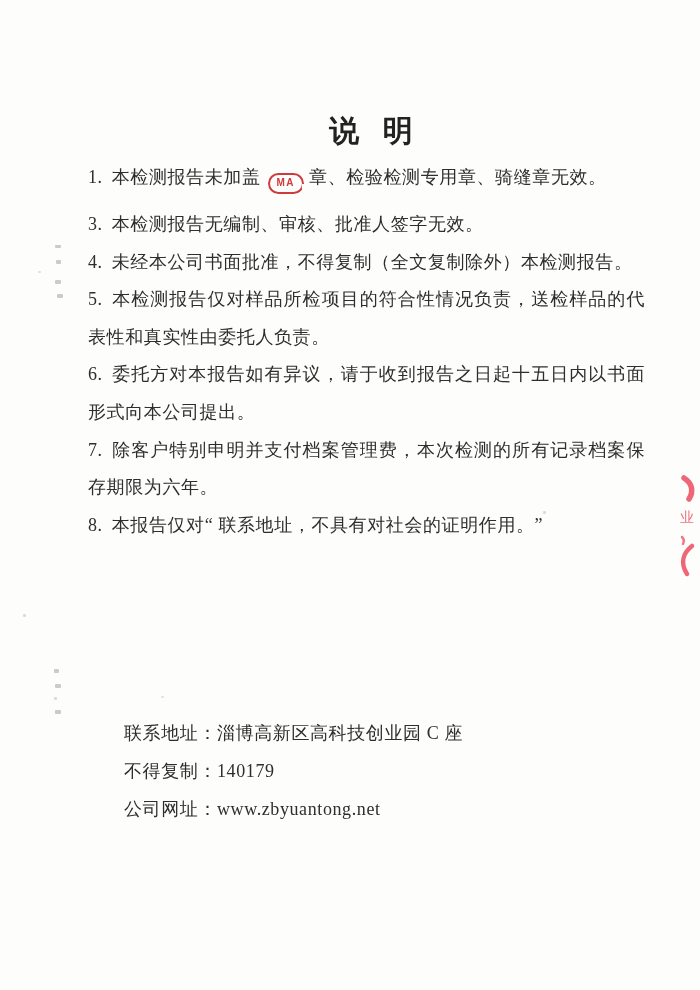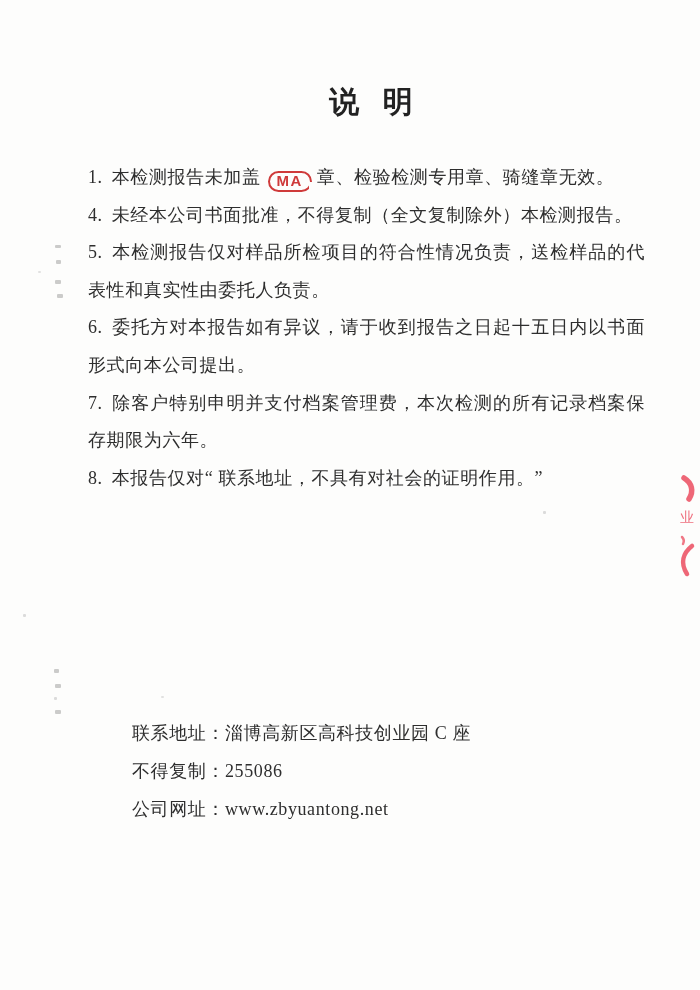--- a/index.html
+++ b/index.html
@@ -12,21 +12,21 @@
     width: 700px;
     height: 990px;
     margin: 0 auto;
     background: #fdfdfc;
     overflow: hidden;
     font-family: "Liberation Serif", "DejaVu Serif", serif;
     color: #2e2e2e;
   }
   .title {
     position: absolute;
-    top: 62px;
+    top: 91px;
     left: 0;
     width: 100%;
     box-sizing: border-box;
     padding-left: 44px;
     text-align: center;
     font-size: 30px;
     font-weight: bold;
     letter-spacing: 2px;
     word-spacing: 12px;
     color: #222;
@@ -44,40 +44,40 @@
   .notes p { margin: 0; }
   .num { margin-right: 9px; }
   .cma {
     display: inline-block;
     position: relative;
     color: #cf3a3a;
     border: 2.5px solid #cf3a3a;
     border-radius: 11px;
     font-family: "Liberation Sans", "DejaVu Sans", sans-serif;
     font-weight: bold;
-    font-size: 15px;
+    font-size: 10px;
     line-height: 16px;
     padding: 0 7px 1px 7px;
     letter-spacing: 1.5px;
-    margin: 0 5px 4px 7px;
+    margin: 0 5px 12px 7px;
     vertical-align: -3px;
   }
   .cma::after {
     
     content: "";
     position: absolute;
     right: -3.5px;
     top: 55%;
     width: 4px;
     height: 7px;
     background: #fdfdfc;
   }
   .contact {
     position: absolute;
-    left: 132px;
+    left: 124px;
     top: 714px;
     font-size: 18px;
     line-height: 38px;
     letter-spacing: 0.6px;
   }
   .contact p { margin: 0; }
   .stamp-fragment {
     position: absolute;
     left: 669px;
     top: 466px;
@@ -93,30 +93,31 @@
 </style>
 </head>
 <body>
 
 <div class="page">
 
   <h1 class="title">说 明</h1>
 
   <div class="notes">
     <p><span class="num">1.</span><span>本检测报告未加盖</span><span class="cma">MA</span><span>章、检验检测专用章、骑缝章无效。</span></p>
+    <p><span class="num">3.</span><span>本检测报告无编制、审核、批准人签字无效。</span></p>
     <p><span class="num">4.</span><span>未经本公司书面批准，不得复制（全文复制除外）本检测报告。</span></p>
     <p><span class="num">5.</span><span>本检测报告仅对样品所检项目的符合性情况负责，送检样品的代表性和真实性由委托人负责。</span></p>
     <p><span class="num">6.</span><span>委托方对本报告如有异议，请于收到报告之日起十五日内以书面形式向本公司提出。</span></p>
     <p><span class="num">7.</span><span>除客户特别申明并支付档案管理费，本次检测的所有记录档案保存期限为六年。</span></p>
     <p><span class="num">8.</span><span>本报告仅对“ 联系地址，不具有对社会的证明作用。”</span></p>
   </div>
 
   <div class="contact">
     <p><span>联系地址：</span><span>淄博高新区高科技创业园 C 座</span></p>
-    <p><span>不得复制：</span><span>255086</span></p>
+    <p><span>不得复制：</span><span>140179</span></p>
     <p><span>公司网址：</span><span>www.zbyuantong.net</span></p>
   </div>
 
   <svg class="stamp-fragment" viewBox="0 0 31 115" xmlns="http://www.w3.org/2000/svg">
     <path d="M15,12 C23,17 25,25 20,33" stroke="#ec5668" stroke-width="5.5" fill="none" stroke-linecap="round" opacity="0.9"></path>
     <text x="11" y="56" font-size="14" fill="#ec5668" opacity="0.85">业</text>
     <path d="M13,71 q3,3 1,7" stroke="#ec5668" stroke-width="2.5" fill="none" stroke-linecap="round" opacity="0.8"></path>
     <path d="M23,80 C14,87 11,97 18,108" stroke="#ec5668" stroke-width="4.5" fill="none" stroke-linecap="round" opacity="0.9"></path>
   </svg>
 

